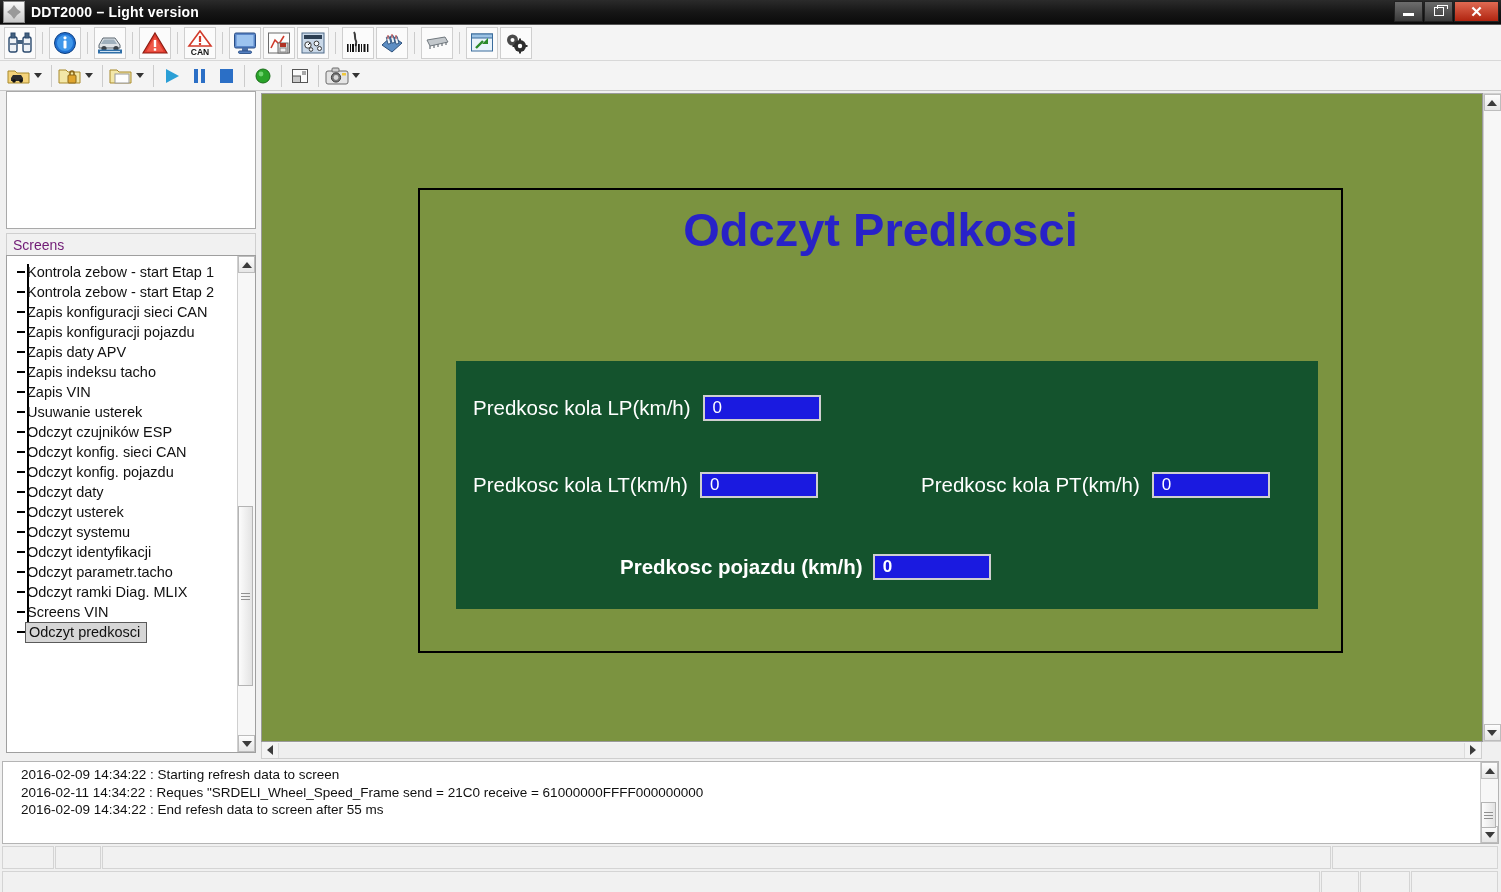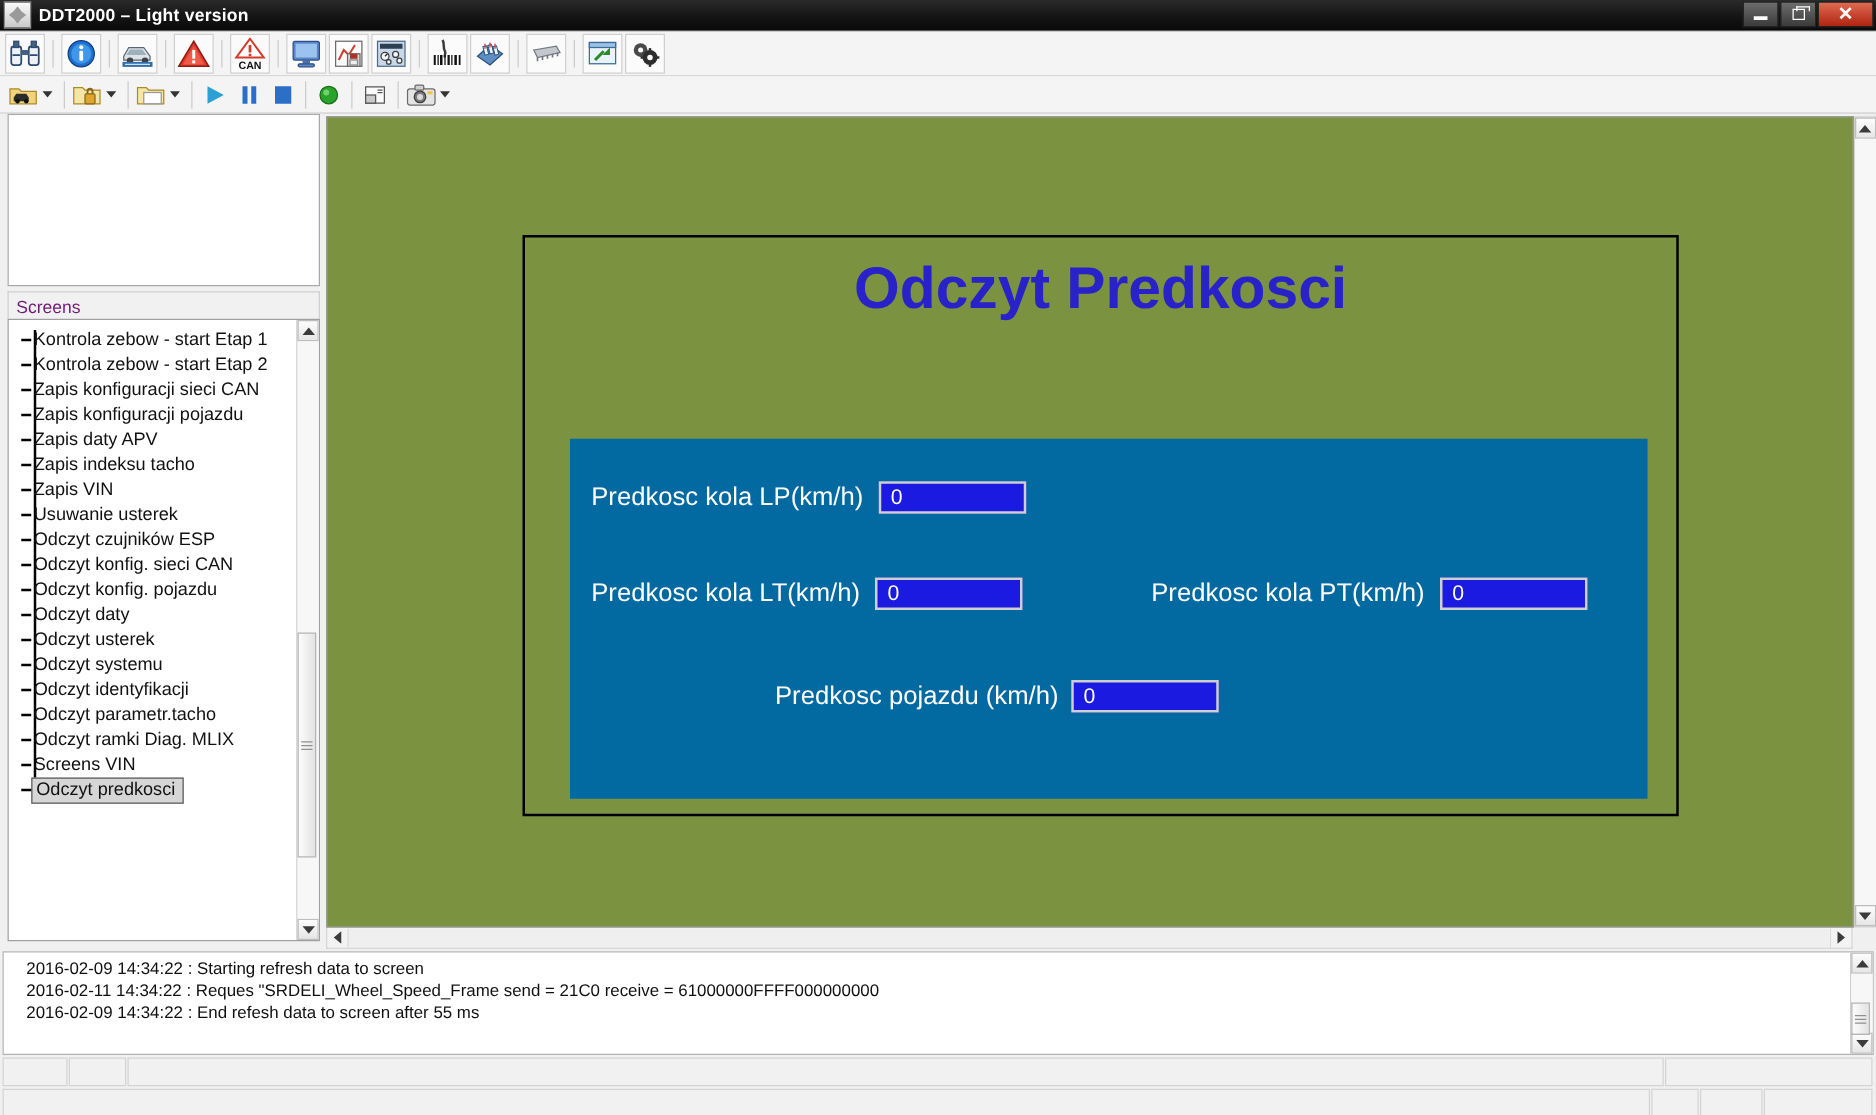--- a/index.html
+++ b/index.html
@@ -154,22 +154,22 @@
   #screen-frame {
     position:absolute; left: 156px; top: 94px; width: 925px; height: 465px;
     border: 2px solid #000; background: transparent;
   }
   #screen-title {
     position:absolute; left:0; right:0; top: 12px; text-align:center;
     color:#2822c8; font-size: 47px; font-weight: bold;
     font-family:"Liberation Sans", sans-serif;
   }
   #blue-panel {
-    position:absolute; left: 36px; top: 161px; width: 862px; height: 288px;
-    background:#0369a1;
+    position:absolute; left: 36px; top: 171px; width: 862px; height: 248px;
+    background:#14532d;
   }
   .field-row { position:absolute; display:flex; align-items:center; }
   .field-label { color:#ffffff; font-size: 20.5px; white-space:nowrap; }
   .field-box {
     border: 2px solid #cfcfcf; background:#1a1ae0;
     height: 26px; display:flex; align-items:center;
     padding-left: 8px; color:#ffffff; font-size: 17px;
   }
 
   
@@ -590,21 +590,21 @@
             <div class="field-row" style="left:17px; top:111px;">
               <span class="field-label">Predkosc kola  LT(km/h)</span>
               <span class="field-box" style="width:118px; margin-left:12px;">0</span>
             </div>
 
             <div class="field-row" style="left:465px; top:111px;">
               <span class="field-label">Predkosc kola  PT(km/h)</span>
               <span class="field-box" style="width:118px; margin-left:12px;">0</span>
             </div>
 
-            <div class="field-row" style="left:164px; top:193px;">
+            <div class="field-row" style="left:164px; top:193px;font-weight:bold;">
               <span class="field-label">Predkosc pojazdu (km/h)</span>
               <span class="field-box" style="width:118px; margin-left:10px;">0</span>
             </div>
 
           </div>
         </div>
 
       </div>
       <div class="vsb" style="border:1px solid #cfcfcf;border-left:1px solid #cfcfcf;">
         <div class="sb-arrow">

